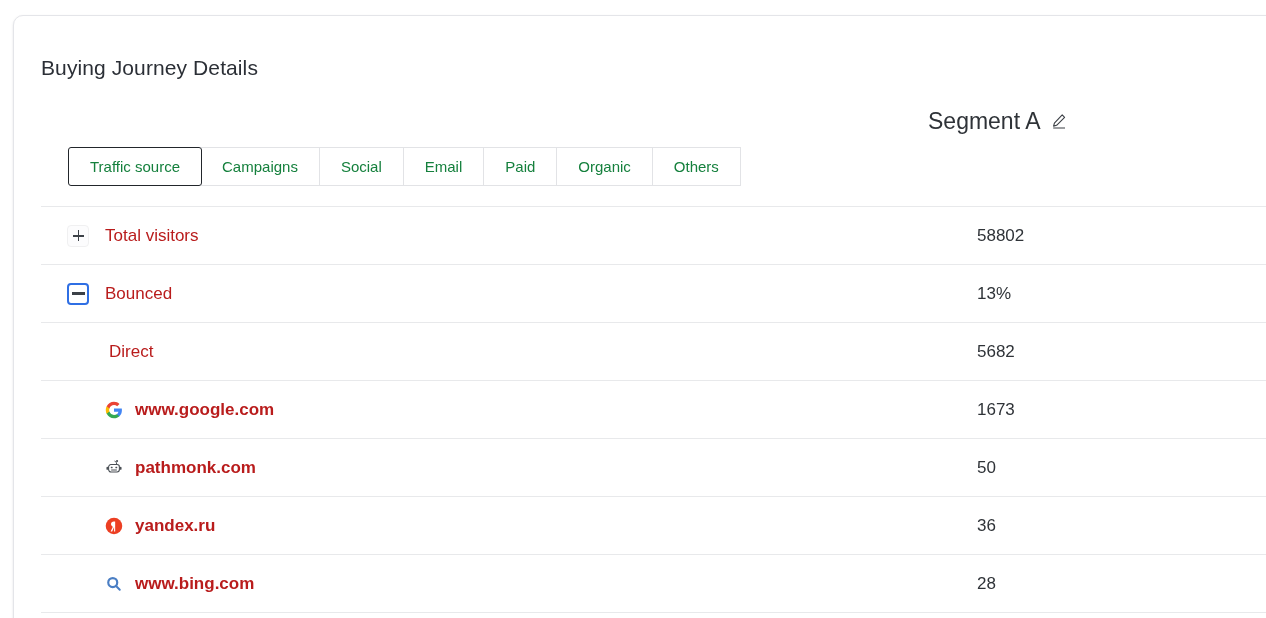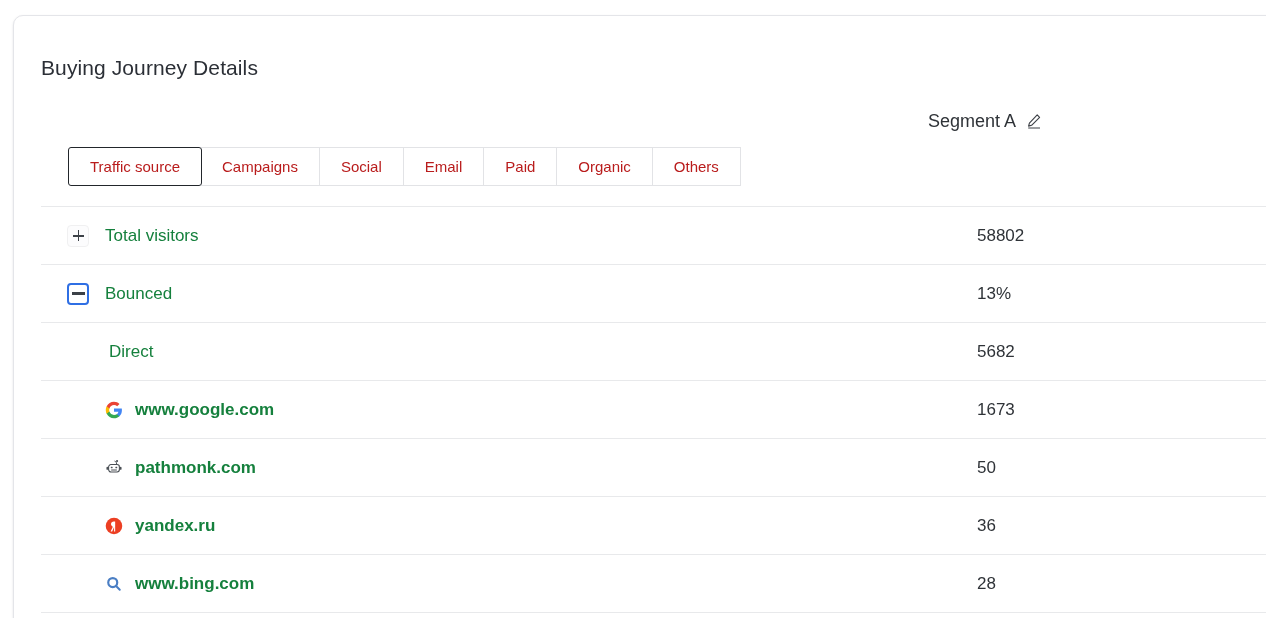--- a/index.html
+++ b/index.html
@@ -51,21 +51,21 @@
   .segment-header {
     position: absolute;
     left: 914px;
     top: 92px;
     display: flex;
     align-items: center;
     gap: 9px;
     height: 26px;
   }
   .segment-label {
-    font-size: 18px;
+    font-size: 23px;
     line-height: 26px;
     color: #2f3338;
     white-space: nowrap;
   }
   .edit-icon {
     display: block;
     width: 18px;
     height: 18px;
     line-height: 0;
     cursor: pointer;
@@ -85,21 +85,21 @@
     display: flex;
     align-items: center;
     justify-content: center;
     height: 39px;
     padding: 0 21px;
     box-sizing: border-box;
     background: #ffffff;
     border: 1px solid #e2e3e6;
     border-left-width: 0;
     font-size: 15px;
-    color: #b91c1c;
+    color: #15803d;
     white-space: nowrap;
     cursor: pointer;
     user-select: none;
   }
   .tab:first-child {
     border-left-width: 1px;
   }
   .tab.is-selected {
     border: 1.6px solid #22262b;
     border-radius: 3px;
@@ -139,21 +139,21 @@
     white-space: nowrap;
   }
 
   
   .ind-0 { padding-left: 26px; }
   .ind-1 { padding-left: 68px; }
   .ind-2 { padding-left: 64px; font-weight: bold; }
 
   .row-label {
     font-size: 17px;
-    color: #15803d;
+    color: #b91c1c;
     white-space: nowrap;
   }
 
   
   .toggle {
     flex: 0 0 auto;
     width: 22px;
     height: 22px;
     box-sizing: border-box;
     display: flex;

